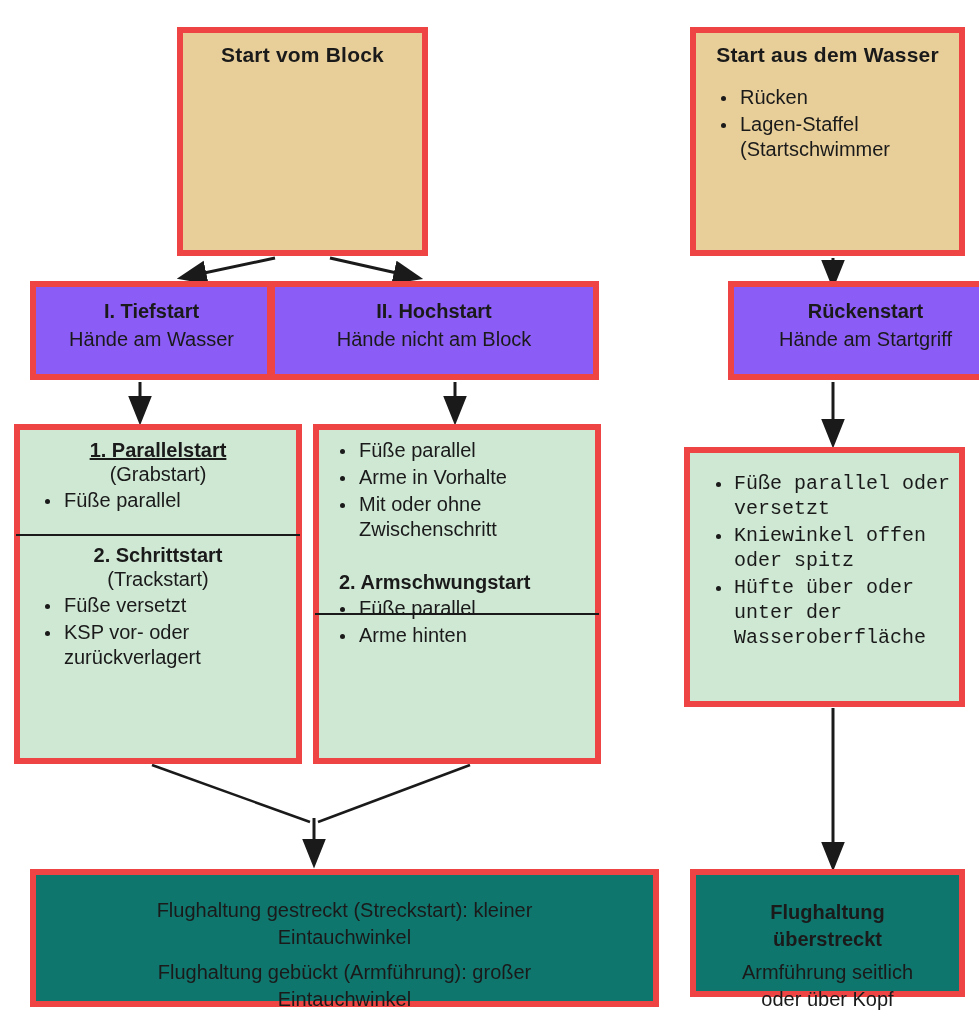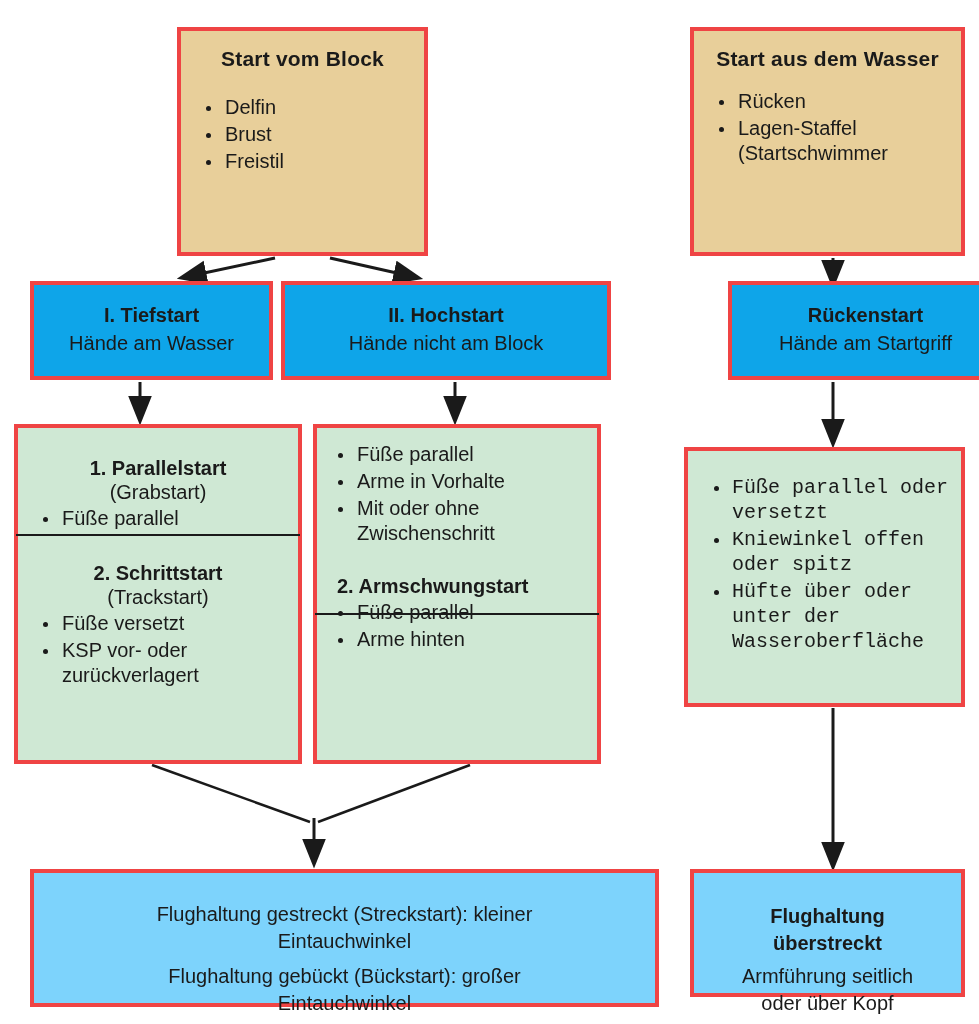--- a/index.html
+++ b/index.html
@@ -17,27 +17,27 @@
   }
   #canvas {
     position: absolute;
     left: 0; top: 0;
     width: 979px;
     height: 1024px;
   }
   .box {
     position: absolute;
     box-sizing: border-box;
-    border: 4px solid #ef4444;
-    padding: 12px 8px;
+    border: 6px solid #ef4444;
+    padding: 6px 8px;
   }
   .tan   { background: #e8cf9a; }
-  .yellow{ background: #0ea5e9; }
+  .yellow{ background: #8b5cf6; }
   .green { background: #cfe8d4; }
-  .grey  { background: #7dd3fc; }
+  .grey  { background: #0f766e; }
   .title {
     font-weight: bold;
     text-align: center;
     font-size: 21px;
     line-height: 1.15;
     letter-spacing: 0.2px;
   }
   .subtitle {
     text-align: center;
     font-size: 20px;
@@ -108,39 +108,34 @@
 
     <path d="M833,258 L833,276" stroke="#1a1a1a" stroke-width="3" fill="none" marker-end="url(#ah)"></path>
 
     <path d="M833,382 L833,435" stroke="#1a1a1a" stroke-width="3" fill="none" marker-end="url(#ah)"></path>
 
     <path d="M833,708 L833,858" stroke="#1a1a1a" stroke-width="3" fill="none" marker-end="url(#ah)"></path>
   </svg>
 
   <div class="box tan" style="left:177px; top:27px; width:251px; height:229px;">
     <div class="title" style="margin-top:4px;">Start vom Block</div>
-    <ul class="bullets" style="margin-top:24px;">
-      <li>Delfin</li>
-      <li>Brust</li>
-      <li>Freistil</li>
-    </ul>
   </div>
 
   <div class="box yellow" style="left:30px; top:281px; width:243px; height:99px;">
     <div class="sec-title" style="margin-top:6px;">I. Tiefstart</div>
     <div class="subtitle" style="margin-top:4px;">Hände am Wasser</div>
   </div>
 
-  <div class="box yellow" style="left:281px; top:281px; width:330px; height:99px;">
+  <div class="box yellow" style="left:269px; top:281px; width:330px; height:99px;">
     <div class="sec-title" style="margin-top:6px;">II. Hochstart</div>
     <div class="subtitle" style="margin-top:4px;">Hände nicht am Block</div>
   </div>
 
   <div class="box green" style="left:14px; top:424px; width:288px; height:340px;">
-    <div class="sec-title" style="margin-top:16px;">1. Parallelstart</div>
+    <div class="sec-title" style="margin-top:2px;text-decoration:underline;">1. Parallelstart</div>
     <div class="subtitle">(Grabstart)</div>
     <ul class="bullets" style="margin-top:2px;">
       <li>Füße parallel</li>
     </ul>
     <div class="sec-title" style="margin-top:30px;">2. Schrittstart</div>
     <div class="subtitle">(Trackstart)</div>
     <ul class="bullets" style="margin-top:2px;">
       <li>Füße versetzt</li>
       <li>KSP vor- oder zurückverlagert</li>
     </ul>
@@ -157,21 +152,21 @@
     <ul class="bullets tight" style="margin-top:2px;">
       <li>Füße parallel</li>
       <li>Arme hinten</li>
     </ul>
   </div>
   <div class="divider" style="left:315px; top:613px; width:284px;"></div>
 
   <div class="box grey" style="left:30px; top:869px; width:629px; height:138px;">
     <div class="plain" style="margin-top:16px;">Flughaltung gestreckt (Streckstart): kleiner</div>
     <div class="plain">Eintauchwinkel</div>
-    <div class="plain" style="margin-top:8px;">Flughaltung gebückt (Bückstart): großer</div>
+    <div class="plain" style="margin-top:8px;">Flughaltung gebückt (Armführung): großer</div>
     <div class="plain">Eintauchwinkel</div>
   </div>
 
   <div class="box tan" style="left:690px; top:27px; width:275px; height:229px;">
     <div class="title" style="margin-top:4px;">Start aus dem Wasser</div>
     <ul class="bullets" style="margin-top:18px;">
       <li>Rücken</li>
       <li>Lagen-Staffel (Startschwimmer</li>
     </ul>
   </div>

